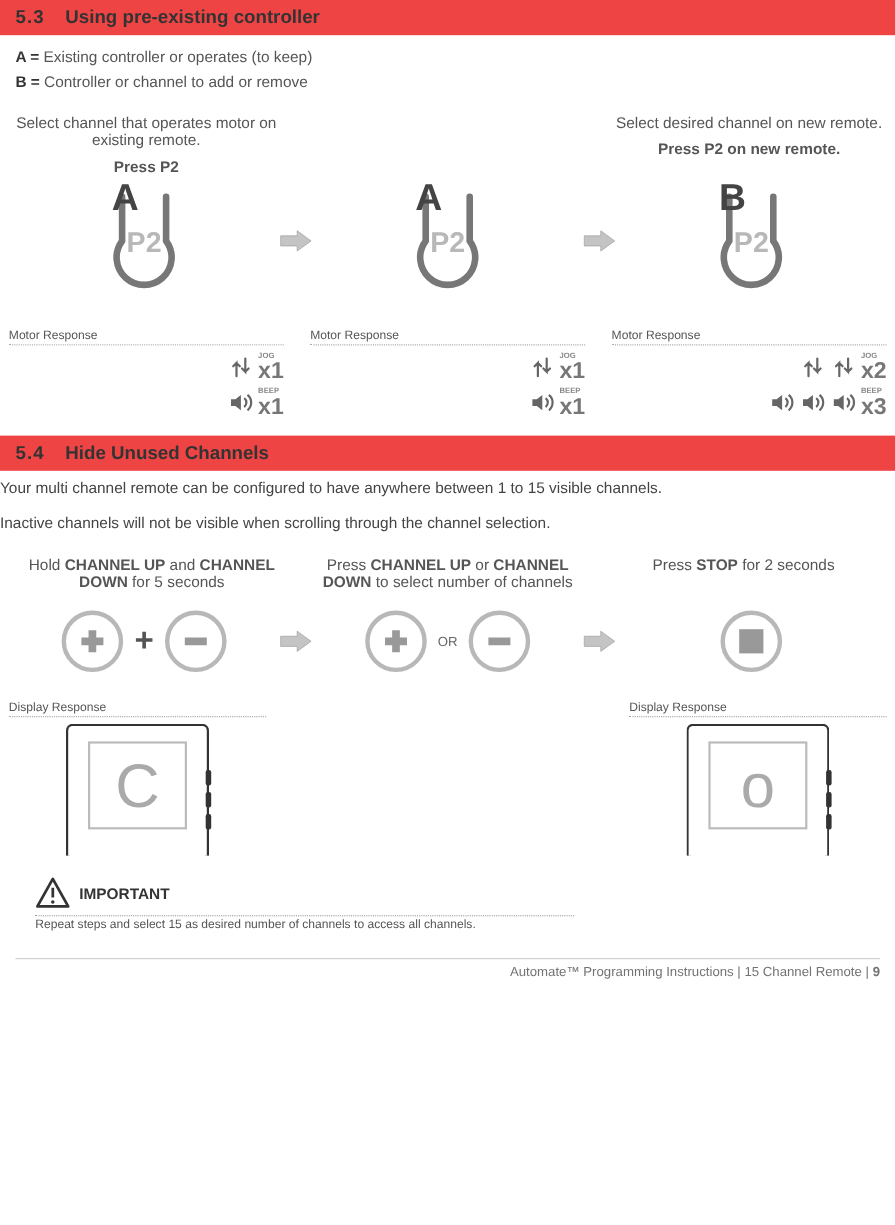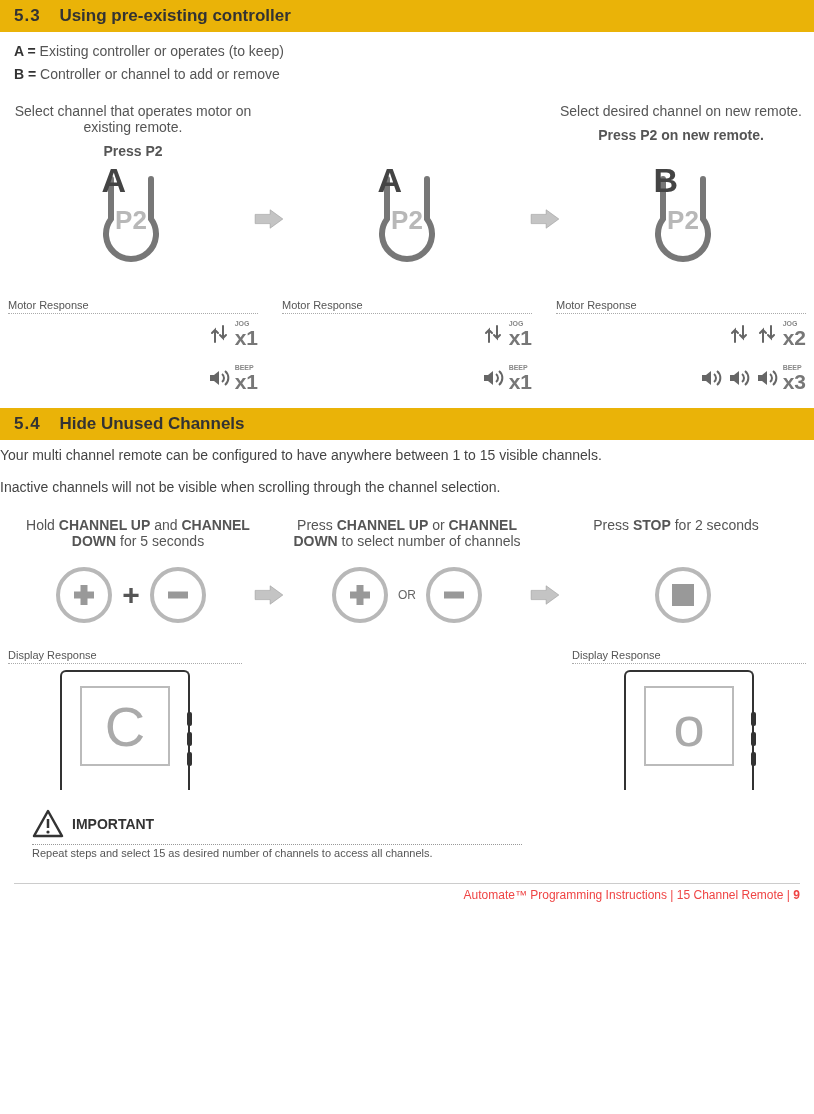--- a/index.html
+++ b/index.html
@@ -4,42 +4,42 @@
 <style>
   * { box-sizing: border-box; }
   body {
     margin: 0;
     font-family: Arial, Helvetica, sans-serif;
     color: #4a4a4a;
     width: 814px;
     background: #fff;
   }
   .section-header {
-    background: #eab308;
+    background: #ef4444;
     padding: 6px 14px;
     font-weight: bold;
     font-size: 17px;
     color: #333;
   }
   .section-header .num { letter-spacing: 1px; margin-right: 14px; }
   .body-pad { padding: 4px 14px; }
   .def { font-size: 14px; margin: 7px 0; color:#555; }
   .def b { color:#333; }
   .row3 { display:flex; justify-content:space-between; padding:0 8px; margin-top:10px; }
   .col3 { width: 250px; text-align:center; font-size:14px; color:#555; }
   .col3 .line2 { margin-top:8px;font-weight:bold; }
   .remote-row { display:flex; align-items:center; justify-content:space-between; padding:0 8px; margin-top:10px; }
   .remote-cell { width:250px; display:flex; flex-direction:column; align-items:center; position:relative; }
   .remote-label { font-size:34px; font-weight:bold; color:#444; position:absolute; top:-8px; left:50%; transform:translateX(-120%); }
   .arrow-svg { width:52px; height:36px; }
   .p2-svg { width:90px; height:100px; }
   .motor-row { display:flex; justify-content:space-between; padding:0 8px; margin-top:30px; }
   .motor-cell { width:250px; }
   .mr-title { font-size:11px; color:#555; border-bottom:1px dotted #aaa; padding-bottom:2px; margin-bottom:6px; }
-  .mr-stack { display:flex; flex-direction:column; align-items:flex-end; gap:16px; }
+  .mr-stack { display:flex; flex-direction:column; align-items:flex-end; gap:4px; }
   .mr-line { display:flex; align-items:center; gap:4px; }
   .jogbeep-label { font-size:7px; font-weight:bold; color:#888; line-height:1; }
   .xnum { font-size:21px; font-weight:bold; color:#777; line-height:1; }
   .jog-ico, .beep-ico { width:24px; height:24px; }
   .para { font-size:14px; color:#444; padding:6px 0; line-height:1.4;}
   .row3b { display:flex; justify-content:space-between; padding:0 8px; margin-top:14px; }
   .col3b { width:260px; text-align:center; font-size:14px; color:#555; }
   .btn-row { display:flex; align-items:center; justify-content:space-between; padding:0 8px; margin-top:18px; }
   .btn-group { width:260px; display:flex; justify-content:center; align-items:center; gap:10px; }
   .round-btn { width:56px; height:56px; border-radius:50%; border:4px solid #b8b8b8; display:flex; align-items:center; justify-content:center; }
@@ -51,21 +51,21 @@
   .disp-title { font-size:11px; color:#555; border-bottom:1px dotted #aaa; padding-bottom:2px; margin-bottom:6px; }
   .remote-display { width:130px; height:120px; margin:0 auto; position:relative; }
   .remote-frame { border:2px solid #333; border-bottom:none; width:100%; height:100%; border-radius:6px 6px 0 0; padding:8px; position:relative; }
   .screen { border:2.5px solid #bbb; width:90px; height:80px; margin:6px auto 0; display:flex; align-items:center; justify-content:center; font-size:56px; color:#aaa; font-family:Arial; }
   .side-btn { position:absolute; right:-4px; width:5px; height:14px; background:#333; border-radius:2px;}
   .important-block { padding:0 32px; margin-top:18px; }
   .important-head { display:flex; align-items:center; gap:8px; font-weight:bold; font-size:14px; color:#333; }
   .important-rule { border-bottom:1px dotted #999; width:490px; margin:4px 0 2px 0;}
   .important-text { font-size:11px; color:#555; }
   .footer-rule { height:1px; background:#ccc; margin:24px 14px 4px; }
-  .footer { text-align:right; font-size:12px; color:#ef4444; padding:0 14px 12px; }
+  .footer { text-align:right; font-size:12px; color:#737373; padding:0 14px 12px; }
   .arrow-cell { width:30px; display:flex; justify-content:center; }
 </style>
 </head>
 <body>
 
 <div class="section-header">
   <span class="num">5.3</span>
   <span>Using pre-existing controller</span>
 </div>
 

